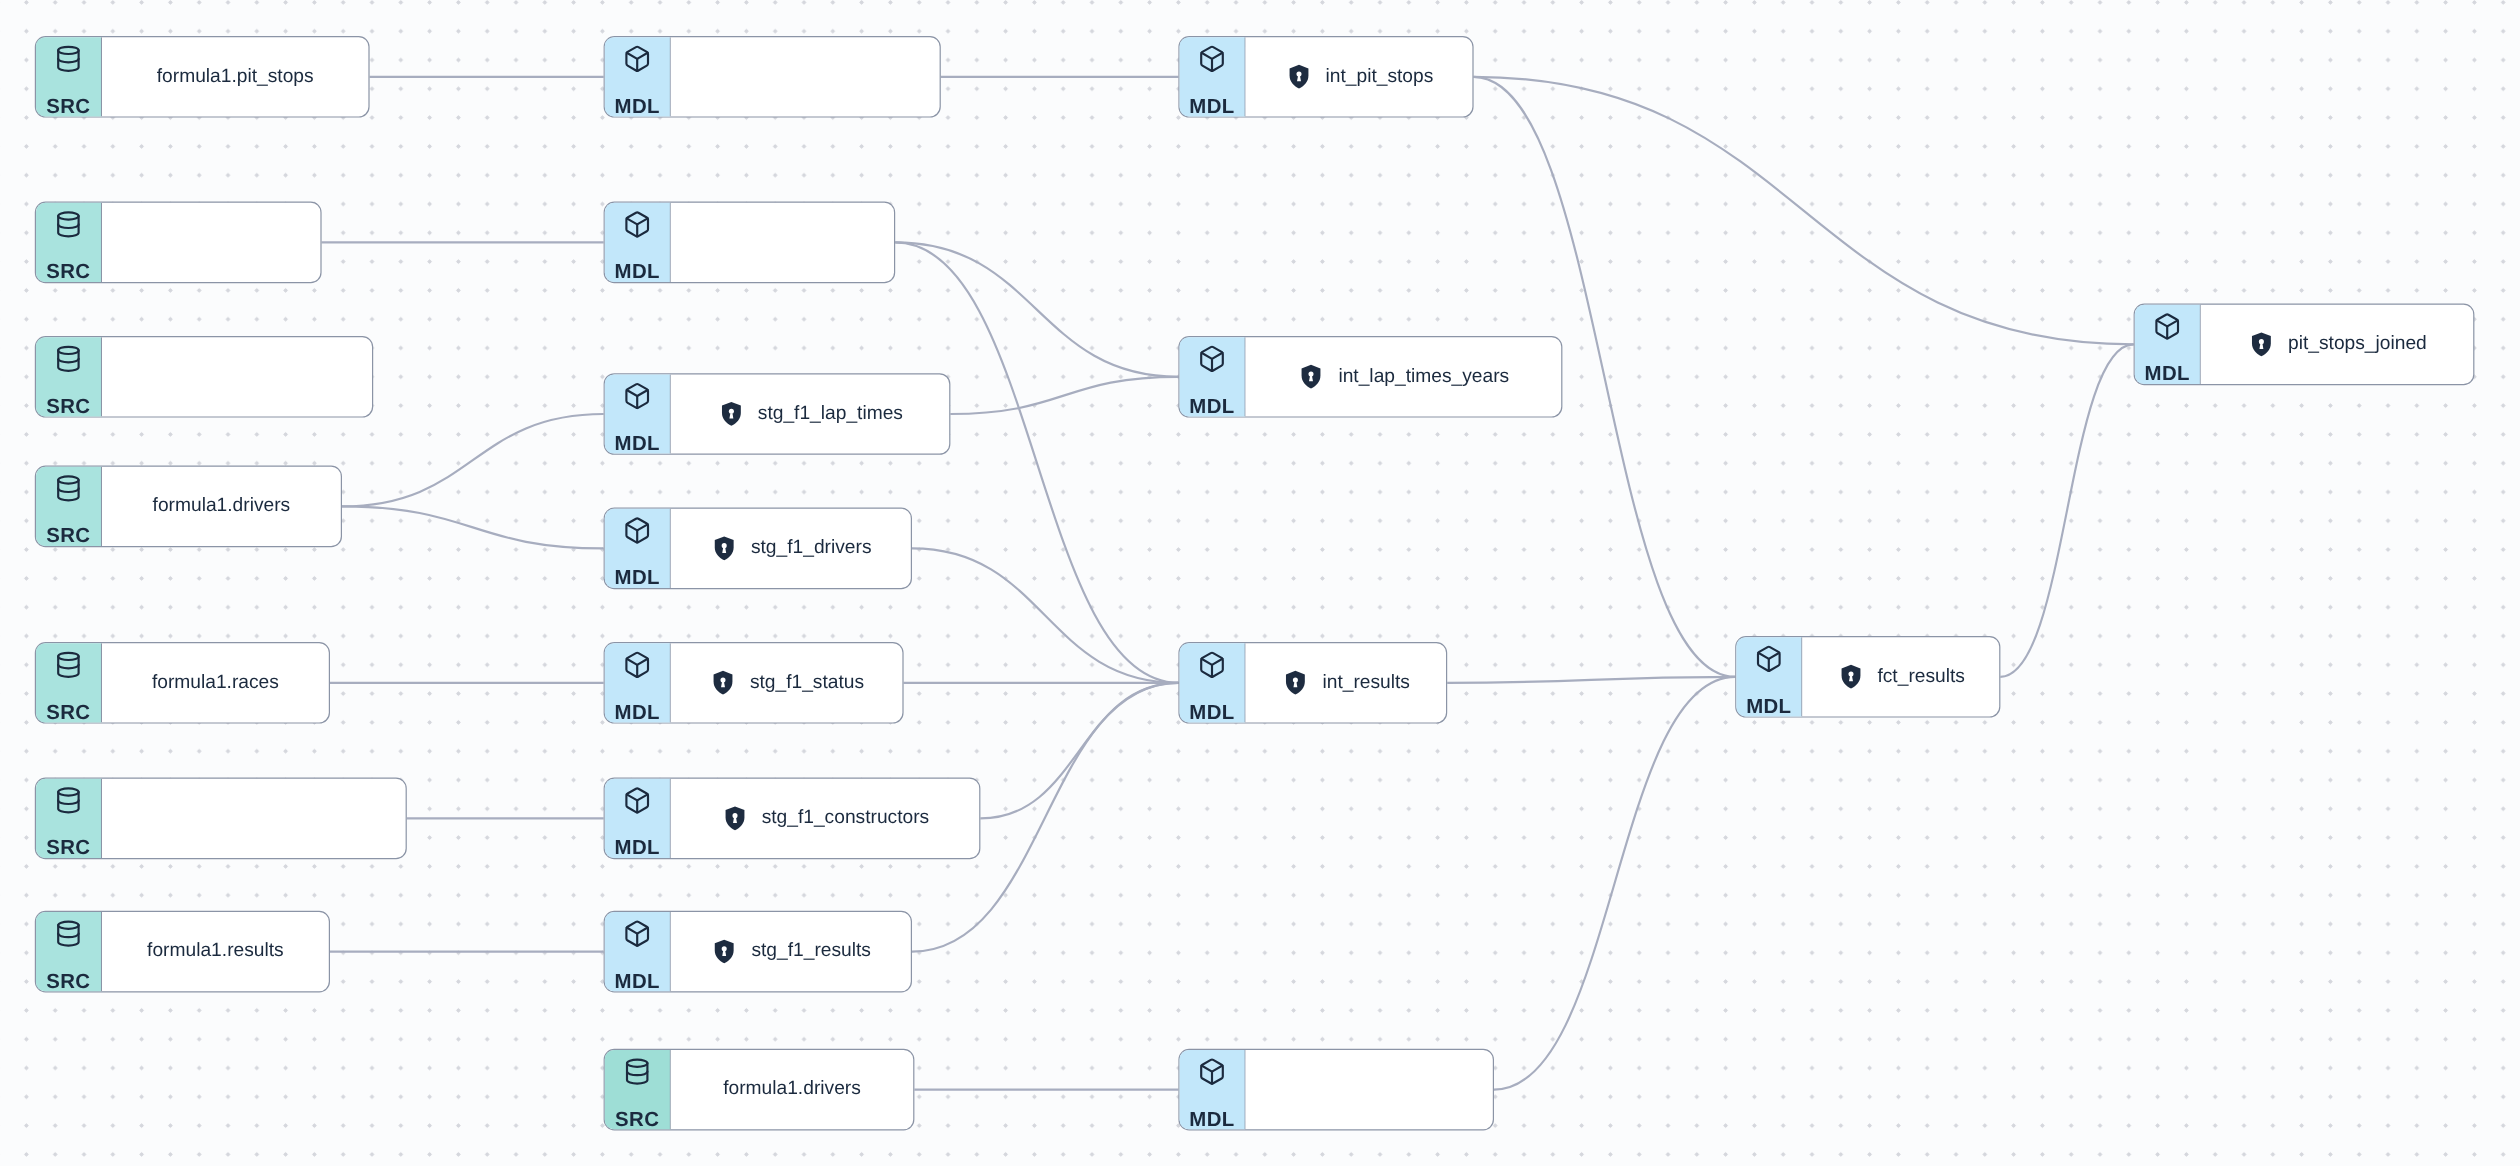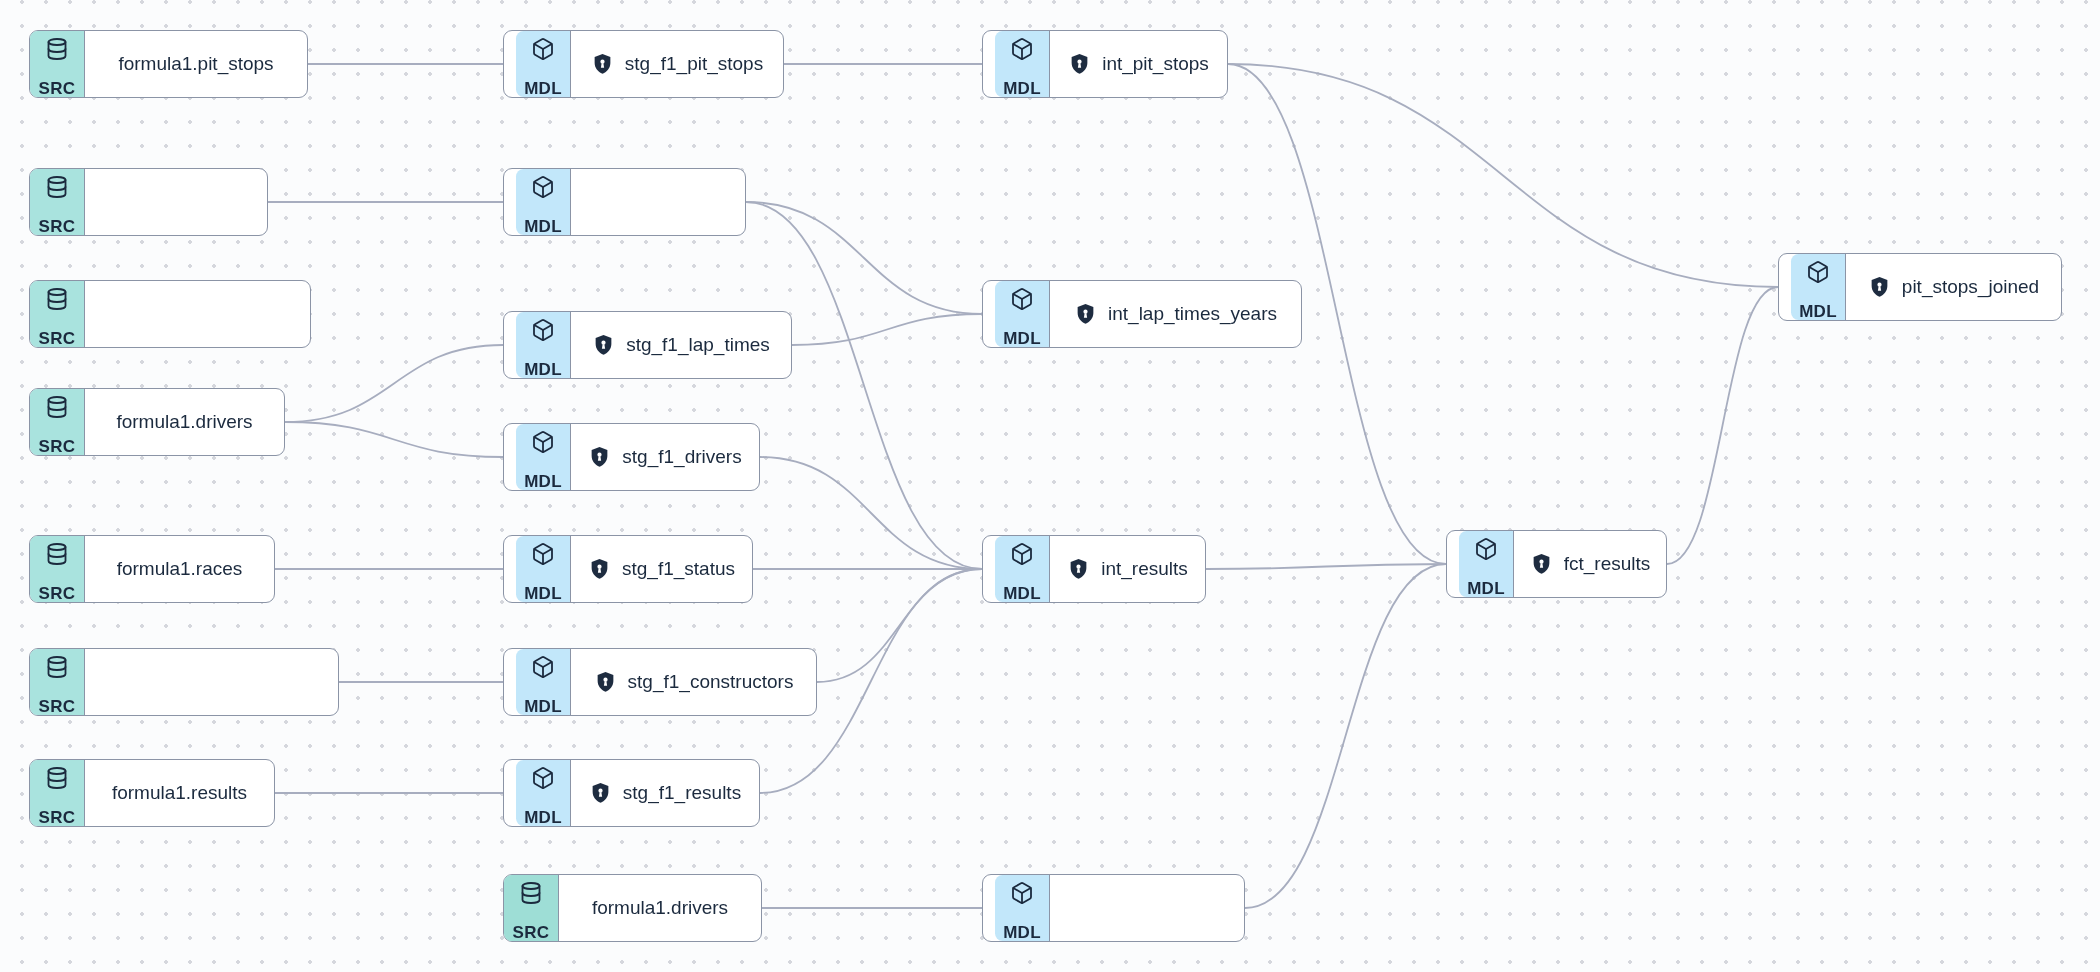--- a/index.html
+++ b/index.html
@@ -48,21 +48,21 @@
     flex-direction: column;
     align-items: center;
     justify-content: center;
     gap: 19px;
     border-right: 1.6px solid var(--node-border, #8b94a6);
     border-radius: 7.5px 0 0 7.5px;
     padding-top: 6px;
   }
   .node.source .icon-cell { background: var(--src-bg, #a9e3de); }
   .node.source.highlight .icon-cell { background: var(--src-bg-highlight, #9eded6); }
-  .node.model .icon-cell { background: var(--mdl-bg, #c2e7fa); margin-left: 12px; }
+  .node.model .icon-cell { background: var(--mdl-bg, #c2e7fa); }
   .kind-label {
     font-size: 17px;
     font-weight: 600;
     letter-spacing: 0.3px;
     color: var(--text, #1b2a3e);
     line-height: 1;
   }
   .glyph { width: 26px; height: 26px; }
   .glyph * {
     stroke: var(--text, #1b2a3e);
@@ -76,21 +76,21 @@
     display: flex;
     align-items: center;
     justify-content: center;
     gap: 11px;
     padding: 0 16px;
     overflow: hidden;
     white-space: nowrap;
   }
   .shield { width: 23px; height: 24px; flex: 0 0 auto; }
   .label {
-    font-size: 19px;
+    font-size: 16px;
     color: var(--text, #1b2a3e);
   }
 </style>
 </head>
 <body>
 
 <div class="canvas">
   <svg class="edge-layer" width="2100" height="972" viewBox="0 0 2100 972" xmlns="http://www.w3.org/2000/svg">
       <path d="M 308 64 L 503 64"></path>
       <path d="M 784 64 L 982 64"></path>
@@ -226,28 +226,20 @@
       <div class="node model" style="left: 503px; top: 30px; width: 281px; height: 68px;">
     <div class="icon-cell">
 
       <svg class="glyph glyph-mdl" viewBox="0 0 24 24">
         <path d="M21 16V8a2 2 0 0 0-1-1.73l-7-4a2 2 0 0 0-2 0l-7 4A2 2 0 0 0 3 8v8a2 2 0 0 0 1 1.73l7 4a2 2 0 0 0 2 0l7-4A2 2 0 0 0 21 16z"></path>
         <polyline points="3.27 6.96 12 12.01 20.73 6.96"></polyline>
         <line x1="12" y1="22.08" x2="12" y2="12"></line>
       </svg>
       <span class="kind-label">MDL</span>
     </div>
-    <div class="label-cell">
-      <svg class="shield" viewBox="0 0 24 24">
-        <path class="shield-body" d="M12 1.6l8.2 3.1v6.2c0 5.1-3.4 9.2-8.2 11.3-4.8-2.1-8.2-6.2-8.2-11.3V4.7z" fill="#1e2c40"></path>
-        <circle cx="12" cy="9.6" r="2.2" fill="#ffffff"></circle>
-        <path d="M11.1 11.3h1.8l.8 4.6h-3.4z" fill="#ffffff"></path>
-      </svg>
-      <span class="label">stg_f1_pit_stops</span>
-    </div>
   </div>
       <div class="node model" style="left: 503px; top: 168px; width: 243px; height: 68px;">
     <div class="icon-cell">
 
       <svg class="glyph glyph-mdl" viewBox="0 0 24 24">
         <path d="M21 16V8a2 2 0 0 0-1-1.73l-7-4a2 2 0 0 0-2 0l-7 4A2 2 0 0 0 3 8v8a2 2 0 0 0 1 1.73l7 4a2 2 0 0 0 2 0l7-4A2 2 0 0 0 21 16z"></path>
         <polyline points="3.27 6.96 12 12.01 20.73 6.96"></polyline>
         <line x1="12" y1="22.08" x2="12" y2="12"></line>
       </svg>
       <span class="kind-label">MDL</span>

